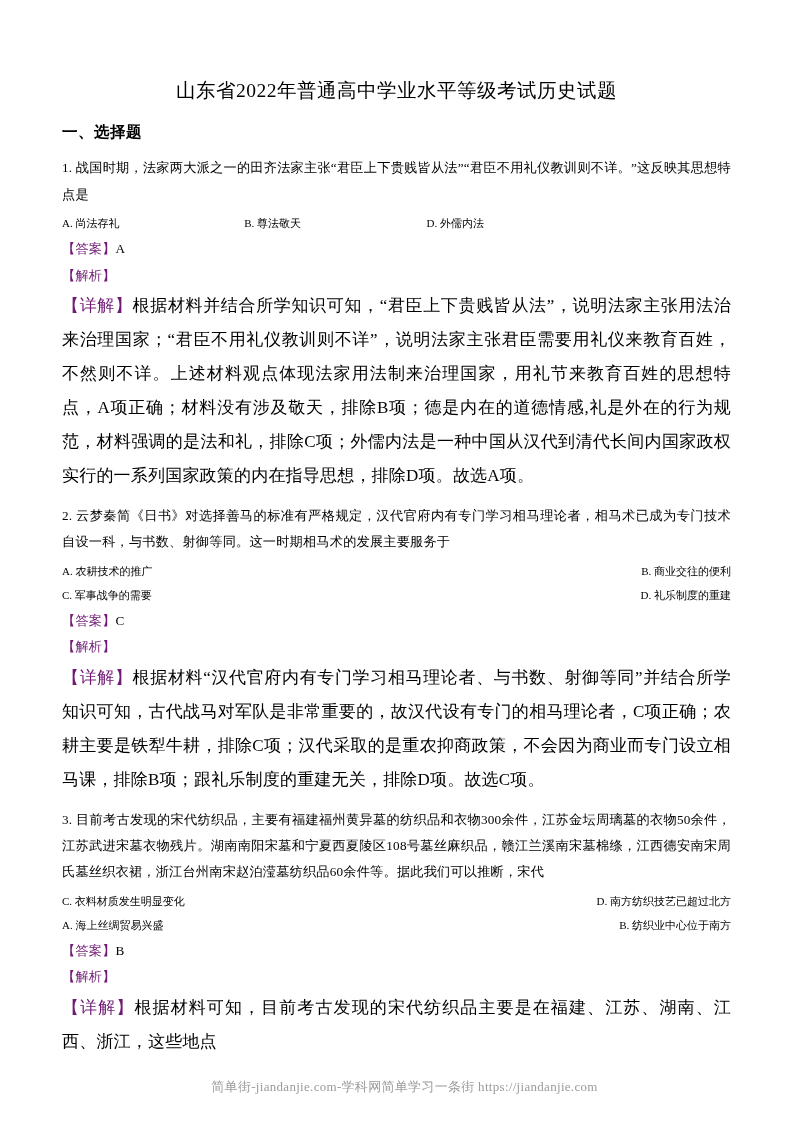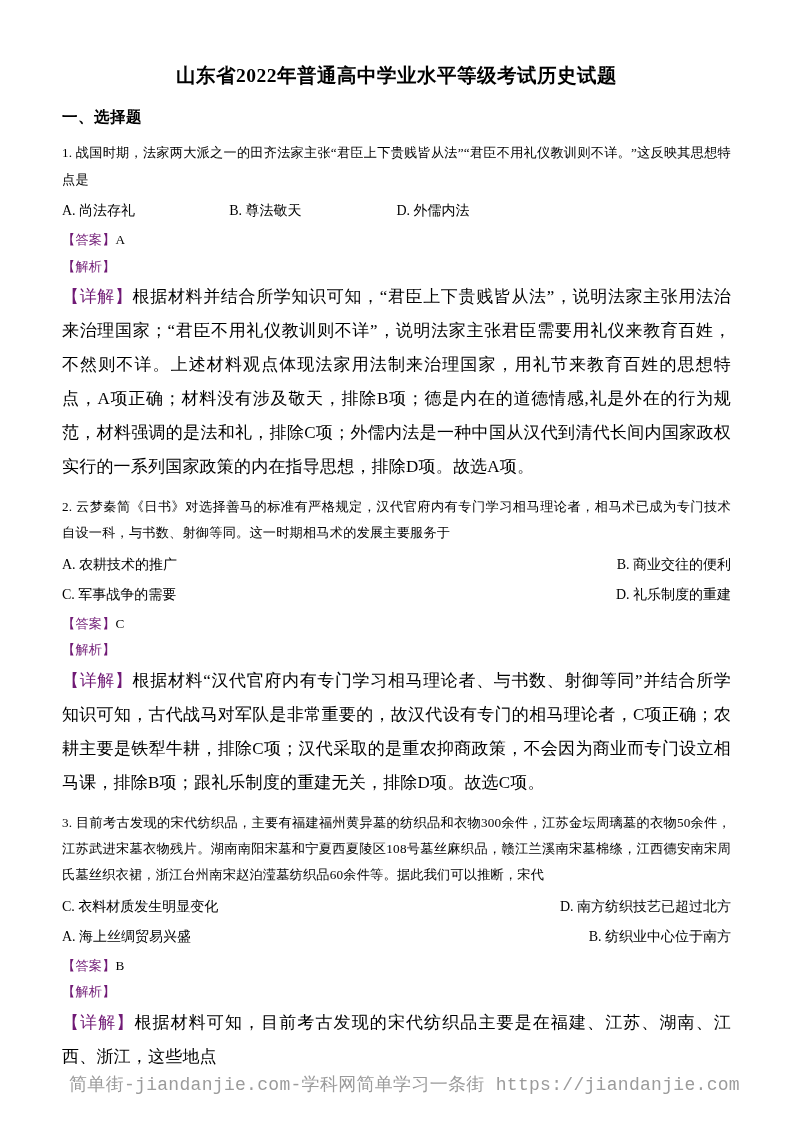--- a/index.html
+++ b/index.html
@@ -18,43 +18,44 @@
   .page {
     width: 793px;
     height: 1122px;
     box-sizing: border-box;
     padding: 48px 62px 0 62px;
     position: relative;
   }
   .doc-title {
     text-align: center;
     font-size: 19.5px;
-    font-weight: bold;
+    font-weight: normal;
     letter-spacing: 0.5px;
-    margin: 14px 0 18px 0;
+    margin: 29px 0 18px 0;
     line-height: 1.4;
   }
   .section-head {
     font-size: 15.5px;
     font-weight: bold;
     margin: 6px 0 12px 0;
     letter-spacing: 0.5px;
   }
   .q-stem {
     font-size: 13.2px;
     line-height: 2.0;
     text-align: justify;
     margin: 6px 0 4px 0;
     letter-spacing: 0.2px;
   }
   .opts-row {
     display: flex;
-    font-size: 14px;
+    font-size: 11px;
     line-height: 2.0;
     margin: 0 0 2px 0;
+    gap: 15px;
   }
   .opts-row.four > div {
     width: 25%;
   }
   .opts-row.two > div {
     width: 50%;
   }
   .opts-row.two > div.second {
     padding-left: 12px;
     text-align: right;
@@ -77,23 +78,23 @@
   }
   .block {
     margin-bottom: 10px;
   }
   .footer {
     position: absolute;
     left: 16px;
     right: 0;
     bottom: 26px;
     text-align: center;
-    font-size: 18px;
+    font-size: 13px;
     color: #9b9b9b;
-    font-family: Liberation Mono, monospace;
+    font-family: Liberation Serif, serif;
     letter-spacing: 0.3px;
   }
 </style>
 </head>
 <body>
 
 <div class="page">
 
   <div class="doc-title">山东省2022年普通高中学业水平等级考试历史试题</div>
 

